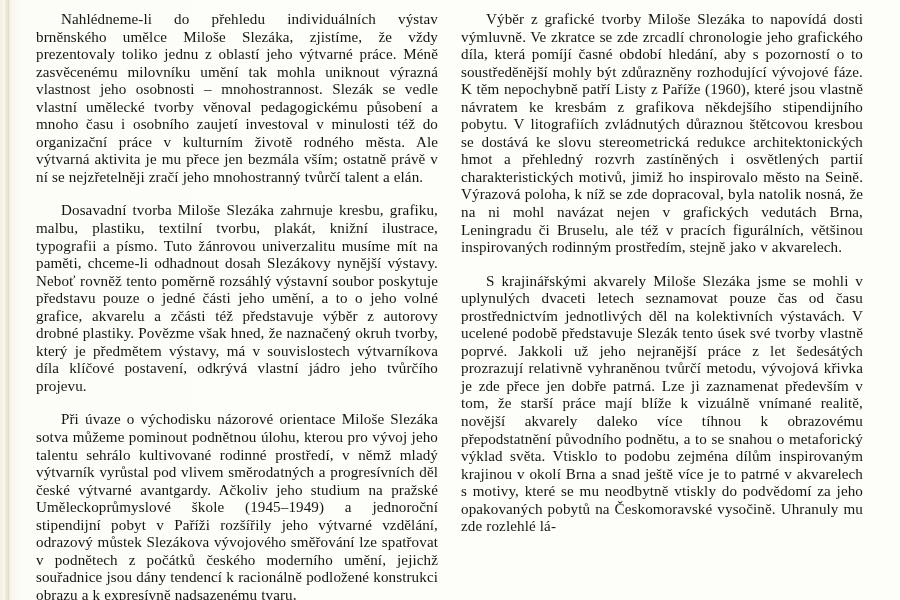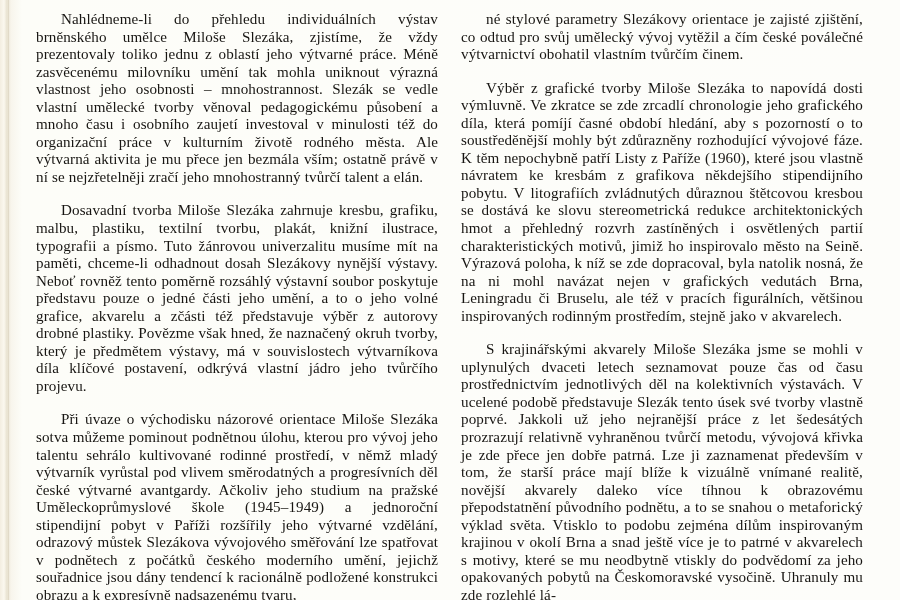--- a/index.html
+++ b/index.html
@@ -95,21 +95,20 @@
 
   <div class="columns">
 
     <div class="column left">
       <p class="para">Nahlédneme-li do přehledu individuálních výstav brněnského umělce Miloše Slezáka, zjistíme, že vždy prezentovaly toliko jednu z oblastí jeho výtvarné práce. Méně zasvěcenému milovníku umění tak mohla uniknout výrazná vlastnost jeho osobnosti – mnohostrannost. Slezák se vedle vlastní umělecké tvorby věnoval pedagogickému působení a mnoho času i osobního zaujetí investoval v minulosti též do organizační práce v kulturním životě rodného města. Ale výtvarná aktivita je mu přece jen bezmála vším; ostatně právě v ní se nejzřetelněji zračí jeho mnohostranný tvůrčí talent a elán.</p>
       <p class="para">Dosavadní tvorba Miloše Slezáka zahrnuje kresbu, grafiku, malbu, plastiku, textilní tvorbu, plakát, knižní ilustrace, typografii a písmo. Tuto žánrovou univerzalitu musíme mít na paměti, chceme-li odhadnout dosah Slezákovy nynější výstavy. Neboť rovněž tento poměrně rozsáhlý výstavní soubor poskytuje představu pouze o jedné části jeho umění, a to o jeho volné grafice, akvarelu a zčásti též představuje výběr z autorovy drobné plastiky. Povězme však hned, že naznačený okruh tvorby, který je předmětem výstavy, má v souvislostech výtvarníkova díla klíčové postavení, odkrývá vlastní jádro jeho tvůrčího projevu.</p>
       <p class="para">Při úvaze o východisku názorové orientace Miloše Slezáka sotva můžeme pominout podnětnou úlohu, kterou pro vývoj jeho talentu sehrálo kultivované rodinné prostředí, v němž mladý výtvarník vyrůstal pod vlivem směrodatných a progresívních děl české výtvarné avantgardy. Ačkoliv jeho studium na pražské Uměleckoprůmyslové škole (1945–1949) a jednoroční stipendijní pobyt v Paříži rozšířily jeho výtvarné vzdělání, odrazový můstek Slezákova vývojového směřování lze spatřovat v podnětech z počátků českého moderního umění, jejichž souřadnice jsou dány tendencí k racionálně podložené konstrukci obrazu a k expresívně nadsazenému tvaru,</p>
     </div>
 
     <div class="column right">
-      <p class="para">né stylové parametry Slezákovy orientace je zajisté zjištění, co odtud pro svůj umělecký vývoj vytěžil a čím české poválečné výtvarnictví obohatil vlastním tvůrčím činem.</p>
       <p class="para">Výběr z grafické tvorby Miloše Slezáka to napovídá dosti výmluvně. Ve zkratce se zde zrcadlí chronologie jeho grafického díla, která pomíjí časné období hledání, aby s pozorností o to soustředěnější mohly být zdůrazněny rozhodující vývojové fáze. K těm nepochybně patří Listy z Paříže (1960), které jsou vlastně návratem ke kresbám z grafikova někdejšího stipendijního pobytu. V litografiích zvládnutých důraznou štětcovou kresbou se dostává ke slovu stereometrická redukce architektonických hmot a přehledný rozvrh zastíněných i osvětlených partií charakteristických motivů, jimiž ho inspirovalo město na Seině. Výrazová poloha, k níž se zde dopracoval, byla natolik nosná, že na ni mohl navázat nejen v grafických vedutách Brna, Leningradu či Bruselu, ale též v pracích figurálních, většinou inspirovaných rodinným prostředím, stejně jako v akvarelech.</p>
       <p class="para">S krajinářskými akvarely Miloše Slezáka jsme se mohli v uplynulých dvaceti letech seznamovat pouze čas od času prostřednictvím jednotlivých děl na kolektivních výstavách. V ucelené podobě představuje Slezák tento úsek své tvorby vlastně poprvé. Jakkoli už jeho nejranější práce z let šedesátých prozrazují relativně vyhraněnou tvůrčí metodu, vývojová křivka je zde přece jen dobře patrná. Lze ji zaznamenat především v tom, že starší práce mají blíže k vizuálně vnímané realitě, novější akvarely daleko více tíhnou k obrazovému přepodstatnění původního podnětu, a to se snahou o metaforický výklad světa. Vtisklo to podobu zejména dílům inspirovaným krajinou v okolí Brna a snad ještě více je to patrné v akvarelech s motivy, které se mu neodbytně vtiskly do podvědomí za jeho opakovaných pobytů na Českomoravské vysočině. Uhranuly mu zde rozlehlé lá-</p>
     </div>
 
   </div>
 
   <div class="clip-bottom"></div>
 </div>
 
 </body></html>

